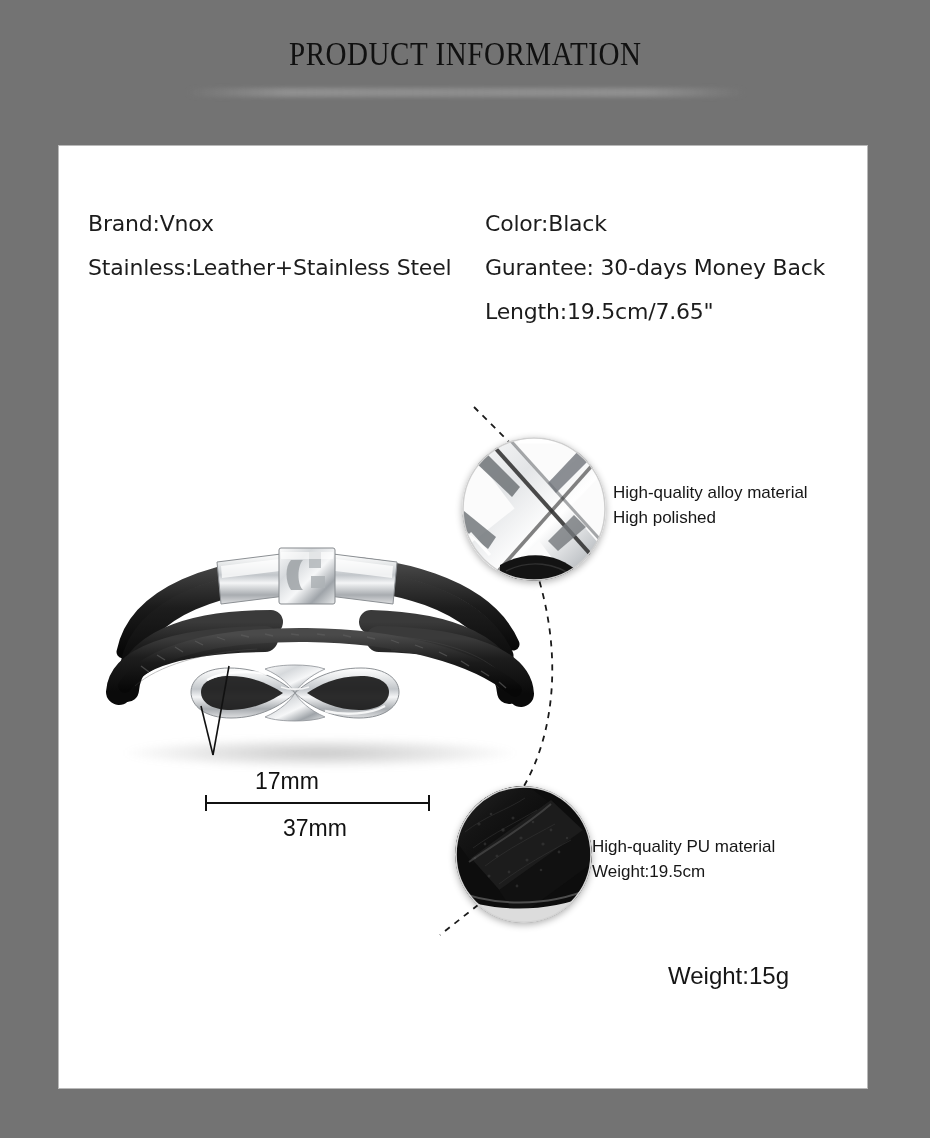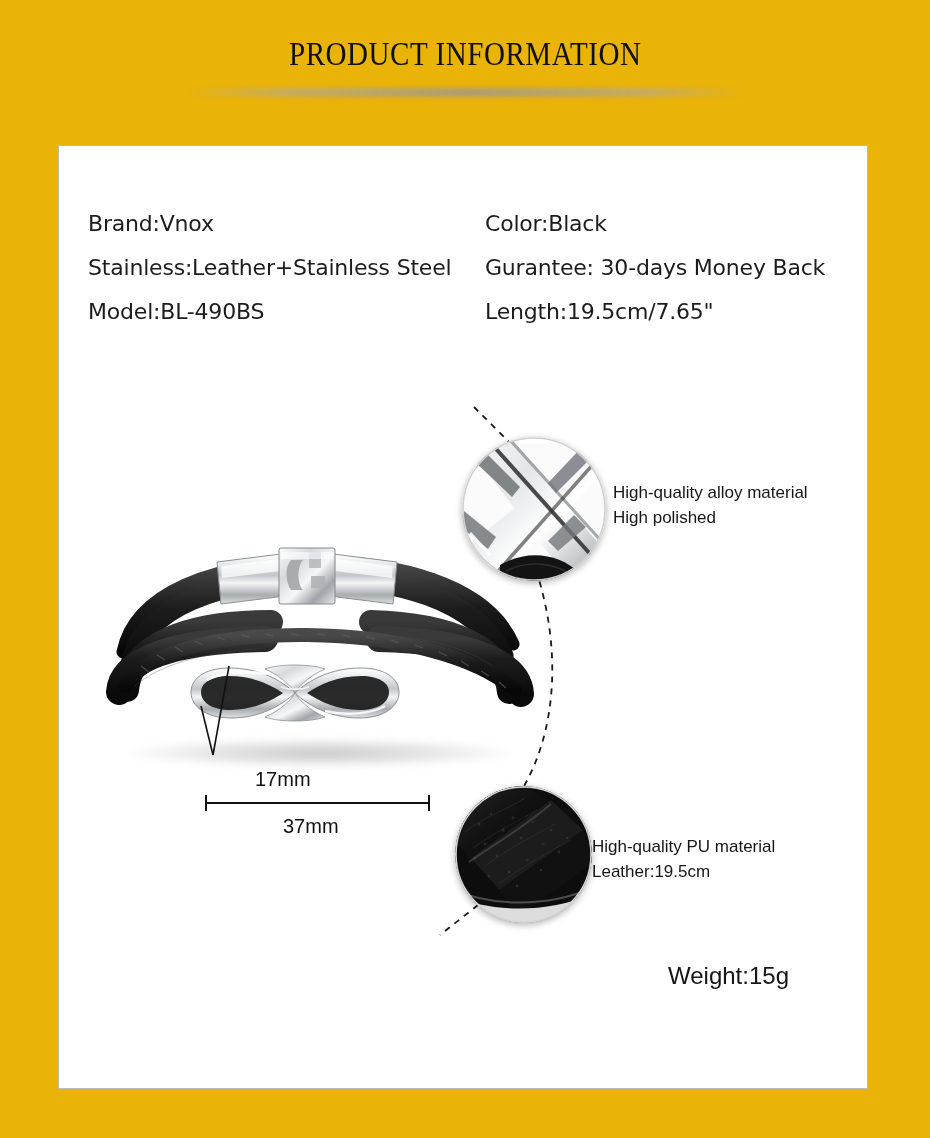--- a/index.html
+++ b/index.html
@@ -11,21 +11,21 @@
   body {
     font-family: "Liberation Sans", sans-serif;
     -webkit-font-smoothing: antialiased;
   }
 
   .page {
     position: relative;
     width: 930px;
     height: 1138px;
     margin: 0 auto;
-    background: #eab308;
+    background: #737373;
     overflow: hidden;
   }
 
   
   .title-wrap {
     position: absolute;
     left: 0;
     top: 38px;
     width: 930px;
     text-align: center;
@@ -141,21 +141,21 @@
     width: 2px;
     height: 16px;
     background: #111;
   }
   .dim-bar .cap.l { left: 0; }
   .dim-bar .cap.r { right: 0; }
 
   .dim-label {
     position: absolute;
     font-family: "Liberation Sans", sans-serif;
-    font-size: 20px;
+    font-size: 23px;
     color: #111;
     white-space: nowrap;
   }
   .dim-label.mm17 { left: 160px; top: 228px; }
   .dim-label.mm37 { left: 188px; top: 275px; }
 
   
   .detail-circle {
     position: absolute;
     border-radius: 50%;
@@ -217,21 +217,20 @@
     <div class="page-title">PRODUCT INFORMATION</div>
   </div>
   <div class="title-divider"></div>
 
   <div class="panel"></div>
 
   <div class="specs">
     <div class="spec-col left">
       <div class="spec-line">Brand:Vnox</div>
       <div class="spec-line">Stainless:Leather+Stainless Steel</div>
-      <div class="spec-line">Model:BL-490BS</div>
     </div>
     <div class="spec-col right">
       <div class="spec-line">Color:Black</div>
       <div class="spec-line">Gurantee: 30-days Money Back</div>
       <div class="spec-line">Length:19.5cm/7.65"</div>
     </div>
   </div>
 
   <div class="photo-area">
     <div class="ground-shadow"></div>
@@ -502,18 +501,18 @@
     </svg>
   </div>
 
   <div class="callout alloy">
     <div>High-quality alloy material</div>
     <div>High polished</div>
   </div>
 
   <div class="callout pu">
     <div>High-quality PU material</div>
-    <div>Leather:19.5cm</div>
+    <div>Weight:19.5cm</div>
   </div>
 
   <div class="weight-label">Weight:15g</div>
 
 </div>
 
 </body></html>

